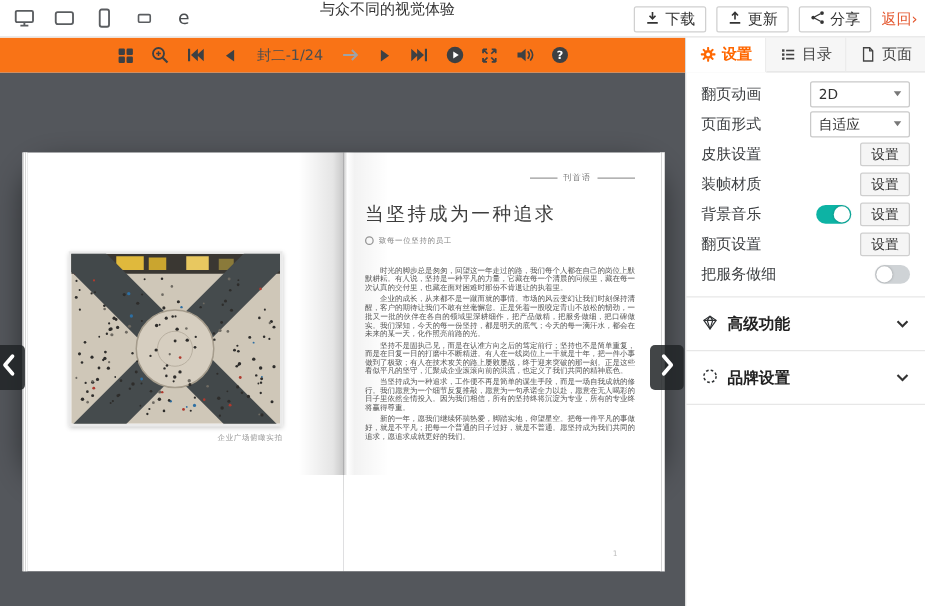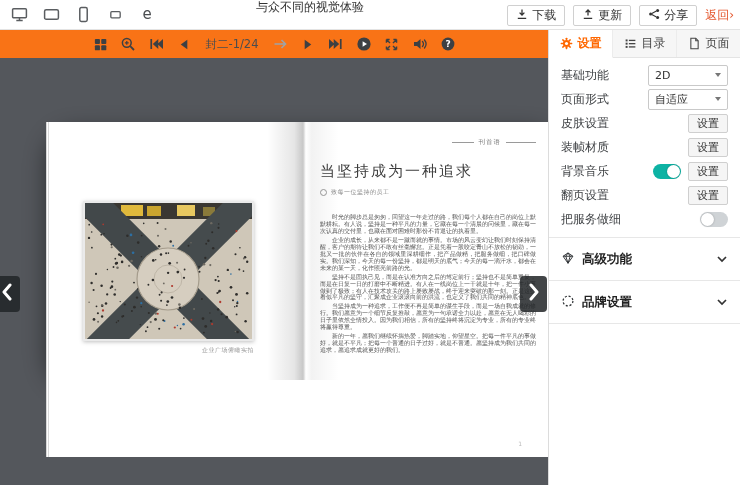--- a/index.html
+++ b/index.html
@@ -24,21 +24,21 @@
   .back-link{font-size:12px;color:var(--back);cursor:pointer;white-space:nowrap;}
 
   
   .toolbar{position:absolute;left:0;top:30px;width:548px;height:28px;background:#f97316;
     display:flex;align-items:center;justify-content:center;gap:11px;z-index:20;}
   .t-ico{display:flex;align-items:center;justify-content:center;width:17px;height:17px;cursor:pointer;color:#3d4043;}
   .page-ind{font-size:11.5px;color:#4a4d50;cursor:pointer;padding:0 2px;}
 
   
   .stage{position:absolute;left:0;top:58px;width:548px;height:427px;background:var(--stage);overflow:hidden;}
-  .book{position:absolute;left:46px;top:64px;width:514px;height:258px;
+  .book{position:absolute;left:18px;top:64px;width:514px;height:258px;
     box-shadow:0 8px 22px rgba(0,0,0,.45);display:flex;border-radius:31px;}
   .page{width:257px;height:335px;background:#fff;position:relative;}
   .page-left{border-right:none;}
   .page-left::before{content:"";position:absolute;left:0;top:0;bottom:0;width:4px;
     background:repeating-linear-gradient(to right,#d8d8d8 0 1px,#fff 1px 2px);}
   .page-right::after{content:"";position:absolute;right:0;top:0;bottom:0;width:4px;
     background:repeating-linear-gradient(to left,#d4d4d4 0 1px,#fff 1px 2px);}
   .spine{position:absolute;left:50%;top:0;width:72px;height:100%;transform:translateX(-50%);
     pointer-events:none;background:linear-gradient(to right,rgba(0,0,0,0) 0%,rgba(0,0,0,.10) 38%,
     rgba(0,0,0,.22) 50%,rgba(255,255,255,.25) 54%,rgba(0,0,0,.05) 62%,rgba(0,0,0,0) 100%);}
@@ -506,21 +506,21 @@
           </svg>
         </span>
         <span>页面</span>
       </div>
     </div>
 
     <div class="sb-content">
 
 
       <div class="row">
-        <span class="row-label">基础功能</span>
+        <span class="row-label">翻页动画</span>
         <span class="row-ctl">
           <span class="select">
             <span>2D</span>
             <span class="chev"></span>
           </span>
         </span>
       </div>
       <div class="row">
         <span class="row-label">页面形式</span>
         <span class="row-ctl">

